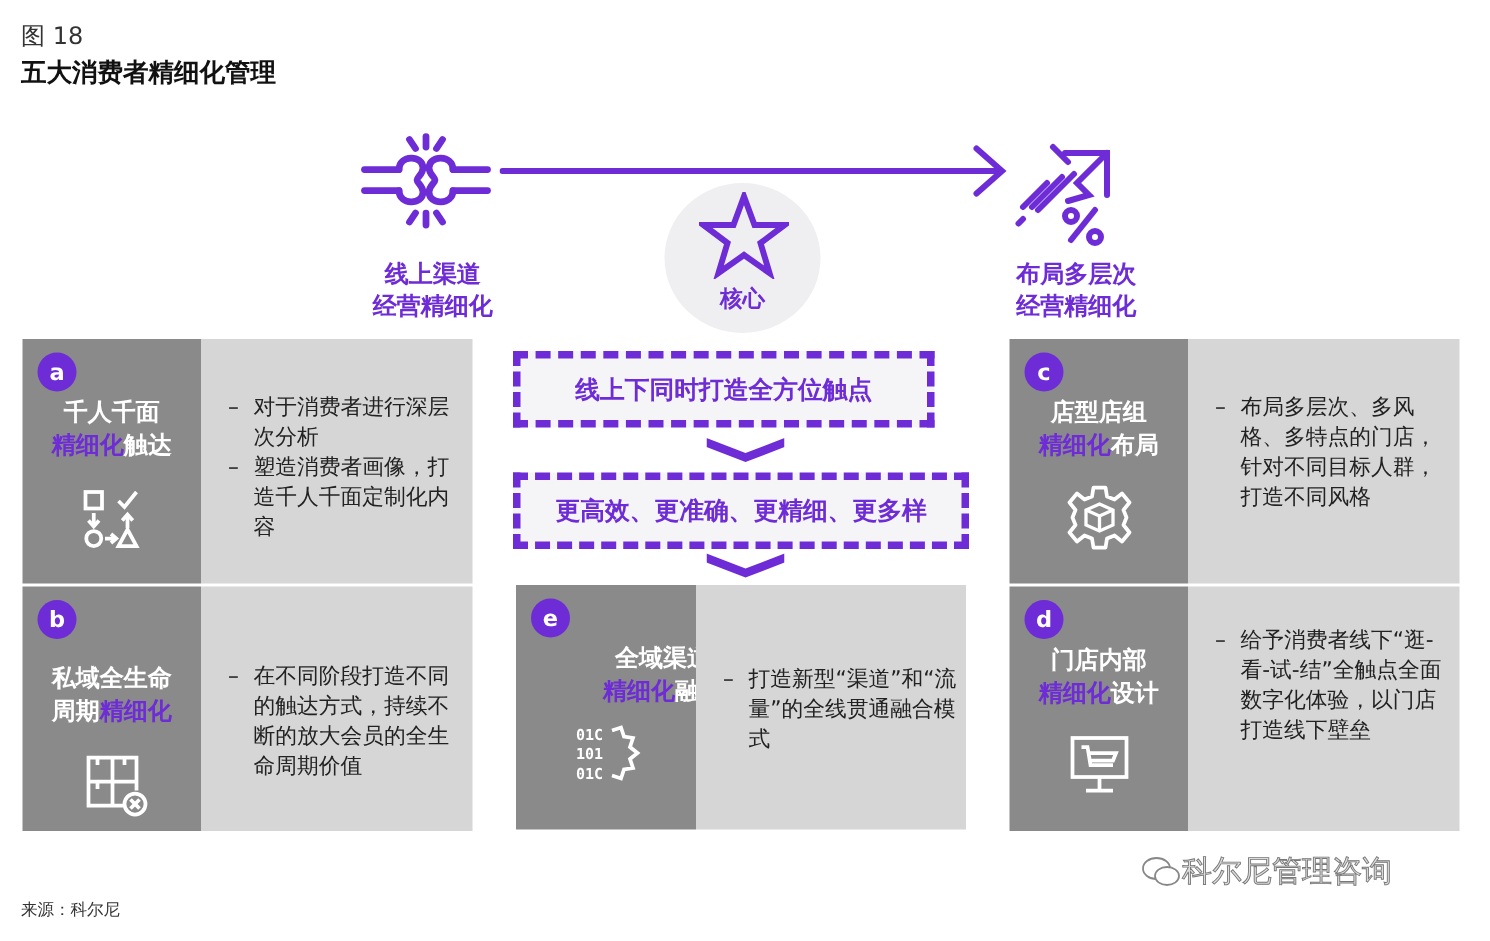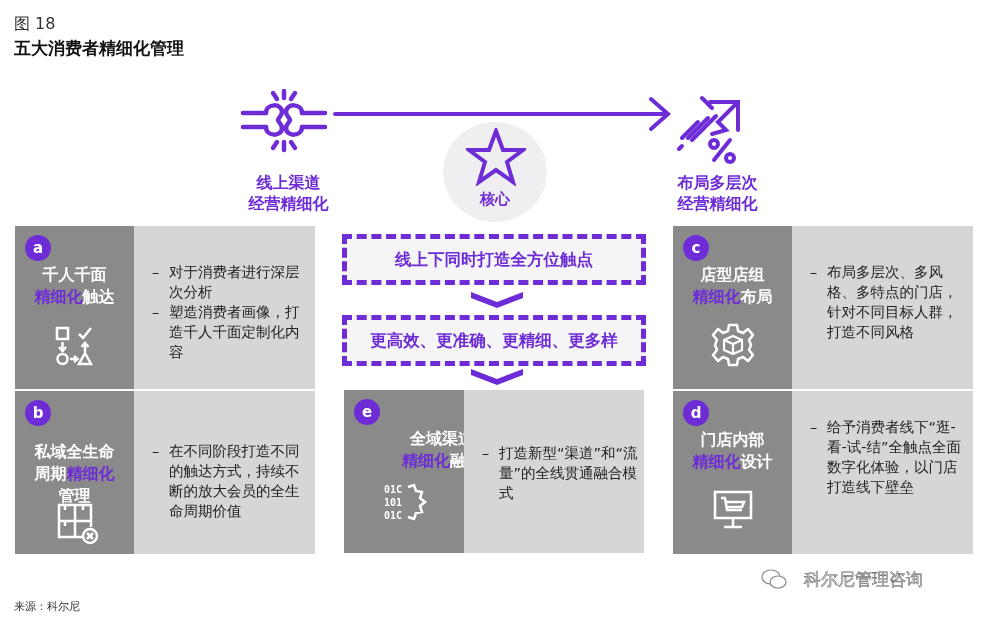--- a/index.html
+++ b/index.html
@@ -26,21 +26,21 @@
   .card-icon { position: absolute; }
   .desc { position: absolute; font-size: 14.5px; line-height: 20px; color: #222; }
   .desc .item { display: flex; }
   .desc .dash { width: 17px; flex-shrink: 0; }
 
   
   .dash-box { position: absolute; border: 5px dashed #6e2cd6; background: #f5f5f7; display: flex; align-items: center; justify-content: center; font-weight: bold; font-size: 16.5px; color: #6e2cd6; }
   .chev { position: absolute; }
 
   .source { position: absolute; left: 14px; top: 599px; font-size: 11px; color: #333; }
-  .watermark { position: absolute; left: 760px; top: 567px; display: flex; align-items: center; gap: 16px; font-size: 17px; color: #ddd; -webkit-text-stroke: 0.6px #777; }
+  .watermark { position: absolute; left: 760px; top: 567px; display: flex; align-items: center; gap: 0; font-size: 20px; color: #ddd; -webkit-text-stroke: 0.6px #777; }
 </style>
 </head>
 <body>
 
 <div class="fig-label">图 18</div>
 <div class="fig-title">五大消费者精细化管理</div>
 
 <svg class="top-icon" style="left:240px;top:88px;" width="88" height="66" viewBox="0 0 88 66">
   <g stroke="#6e2cd6" stroke-width="4.5" fill="none" stroke-linecap="round">
     <line x1="3" y1="25" x2="26" y2="25"></line>
@@ -131,21 +131,20 @@
     </div>
   </div>
 </div>
 
 <div class="card" style="left:15px;top:391px;width:300px;height:163px;">
   <div class="left" style="width:119px;">
     <div class="badge">b</div>
     <div class="card-title" style="top:38px;margin-top:12px;">
       <div>私域全生命</div>
       <div><span>周期</span><span class="hl">精细化</span></div>
-      <div>管理</div>
     </div>
     <svg class="card-icon" style="left:40px;top:110px;" width="44" height="44" viewBox="0 0 44 44">
       <g stroke="#fff" stroke-width="2.5" fill="none">
         <polyline points="30,36 4,36 4,4 36,4 36,26"></polyline>
         <line x1="20" y1="4" x2="20" y2="36"></line>
           <line x1="4" y1="20" x2="36" y2="20"></line>
         <line x1="10" y1="4" x2="10" y2="9"></line>
           <line x1="28" y1="4" x2="28" y2="9"></line>
         <line x1="10" y1="20" x2="10" y2="25"></line>
         <circle cx="35" cy="35" r="7" fill="#8a8a8a"></circle>
@@ -157,21 +156,21 @@
   <div class="right" style="flex:1;">
     <div class="desc" style="left:18px;top:50px;width:160px;">
       <div class="item">
           <span class="dash">–</span>
           <span>在不同阶段打造不同的触达方式，持续不断的放大会员的全生命周期价值</span>
         </div>
     </div>
   </div>
 </div>
 
-<div class="dash-box" style="left:342px;top:234px;width:304px;height:51px;">
+<div class="dash-box" style="left:342px;top:234px;width:281px;height:51px;">
   <span>线上下同时打造全方位触点</span>
 </div>
 <svg class="chev" style="left:471px;top:290px;" width="52" height="20" viewBox="0 0 52 20">
   <polygon points="0,2 26,12 52,2 52,8 26,18 0,8" fill="#6e2cd6"></polygon>
 </svg>
 <div class="dash-box" style="left:342px;top:315px;width:304px;height:51px;">
   <span>更高效、更准确、更精细、更多样</span>
 </div>
 <svg class="chev" style="left:471px;top:367px;" width="52" height="20" viewBox="0 0 52 20">
   <polygon points="0,2 26,12 52,2 52,8 26,18 0,8" fill="#6e2cd6"></polygon>

